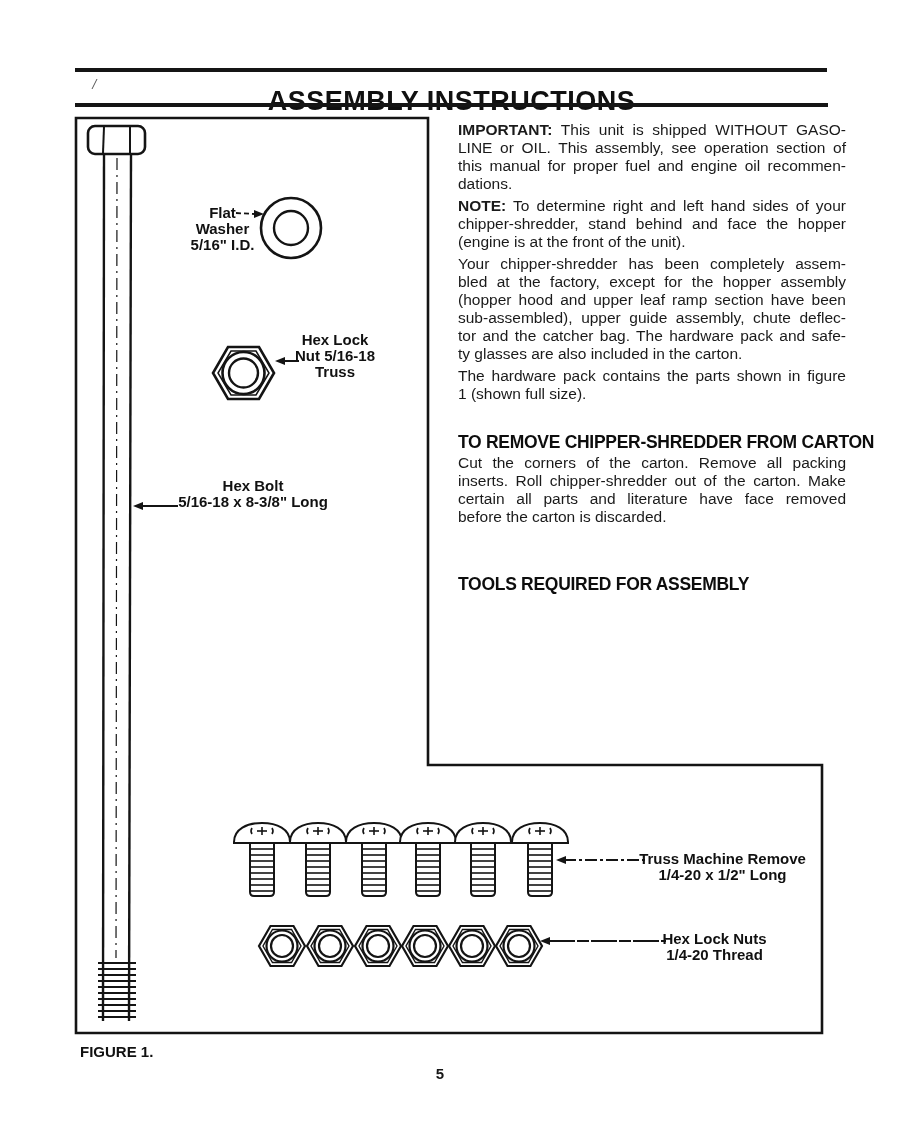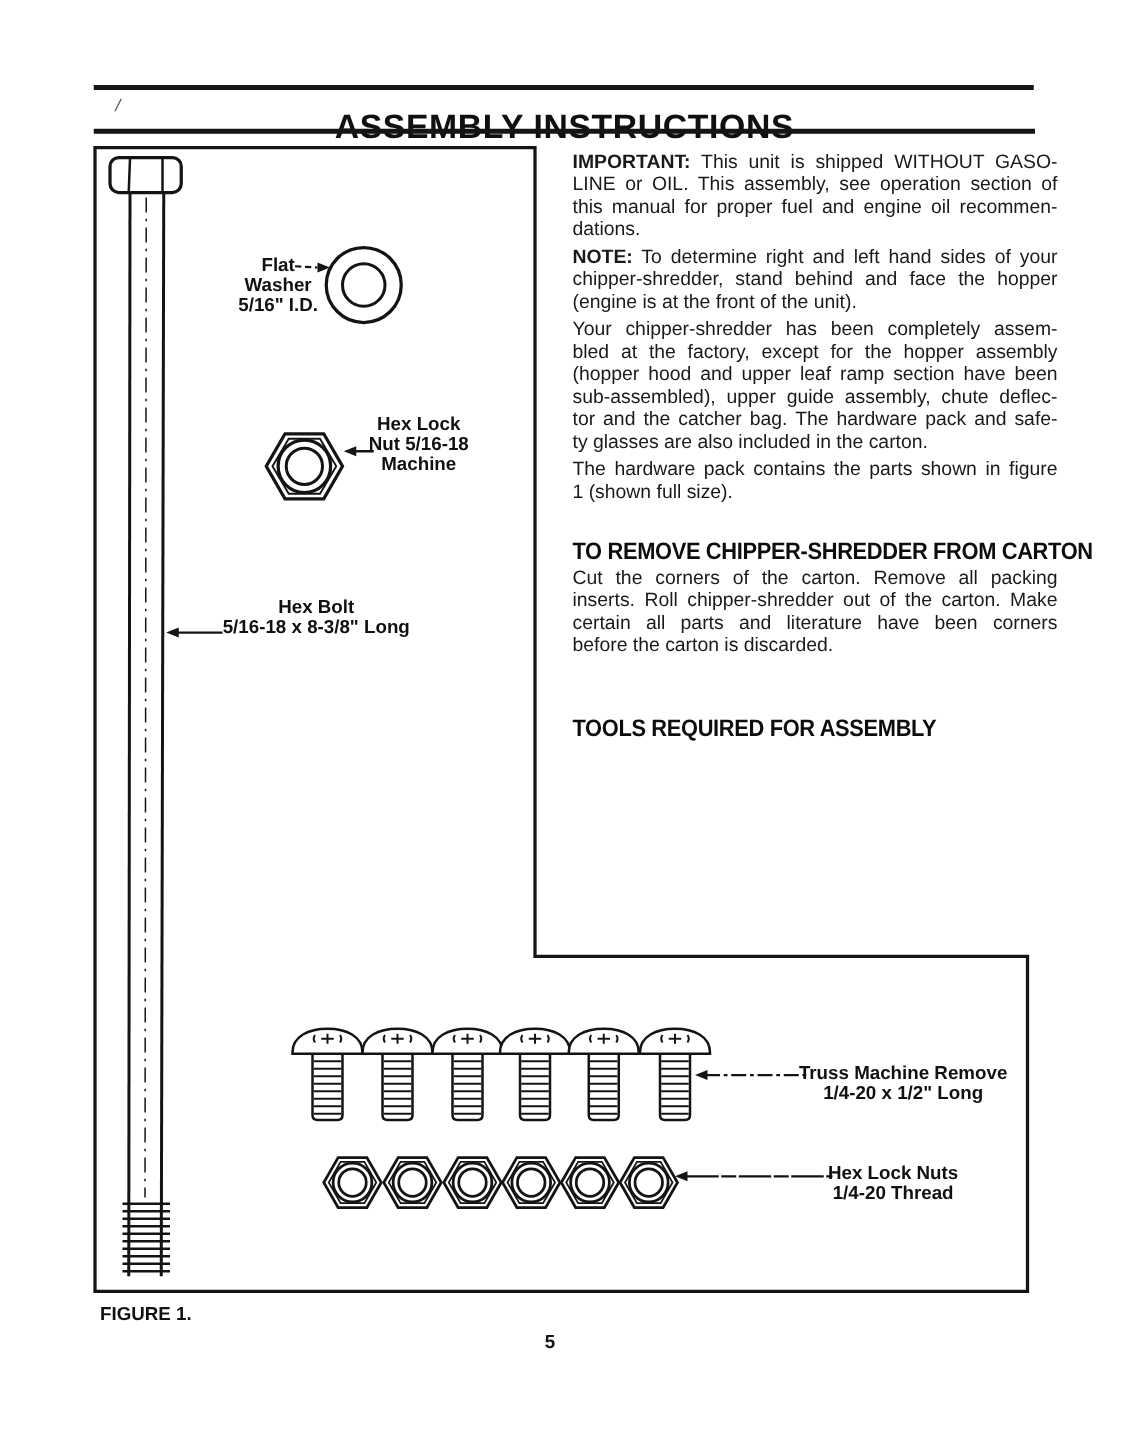--- a/index.html
+++ b/index.html
@@ -159,21 +159,21 @@
   </svg>
 
   <div class="fig-label label-washer jlabel">
       <div>Flat</div>
       <div>Washer</div>
       <div>5/16" I.D.</div>
     </div>
   <div class="fig-label label-hexnut">
       <div>Hex Lock</div>
       <div>Nut 5/16-18</div>
-      <div>Machine</div>
+      <div>Truss</div>
     </div>
   <div class="fig-label label-hexbolt">
       <div>Hex Bolt</div>
       <div>5/16-18 x 8-3/8" Long</div>
     </div>
   <div class="fig-label label-screws">
       <div>Truss Machine Remove</div>
       <div>1/4-20 x 1/2" Long</div>
     </div>
   <div class="fig-label label-nuts">
@@ -216,21 +216,21 @@
     <div class="para jlines">
         <div>The hardware pack contains the parts shown in figure</div>
         <div>1 (shown full size).</div>
       </div>
 
     <div class="sec-remove">
       <div class="sec-heading">TO REMOVE CHIPPER-SHREDDER FROM CARTON</div>
       <div class="sec-body jlines">
           <div>Cut the corners of the carton. Remove all packing</div>
           <div>inserts. Roll chipper-shredder out of the carton. Make</div>
-          <div>certain all parts and literature have been corners</div>
+          <div>certain all parts and literature have face removed</div>
           <div>before the carton is discarded.</div>
         </div>
     </div>
 
     <div class="sec-tools">
       <div class="sec-heading">TOOLS REQUIRED FOR ASSEMBLY</div>
     </div>
   </div>
 
   <div class="figure-caption">FIGURE 1.</div>

